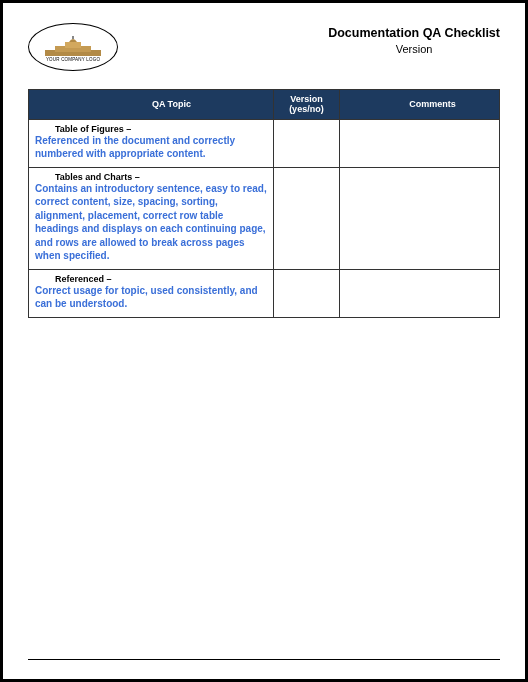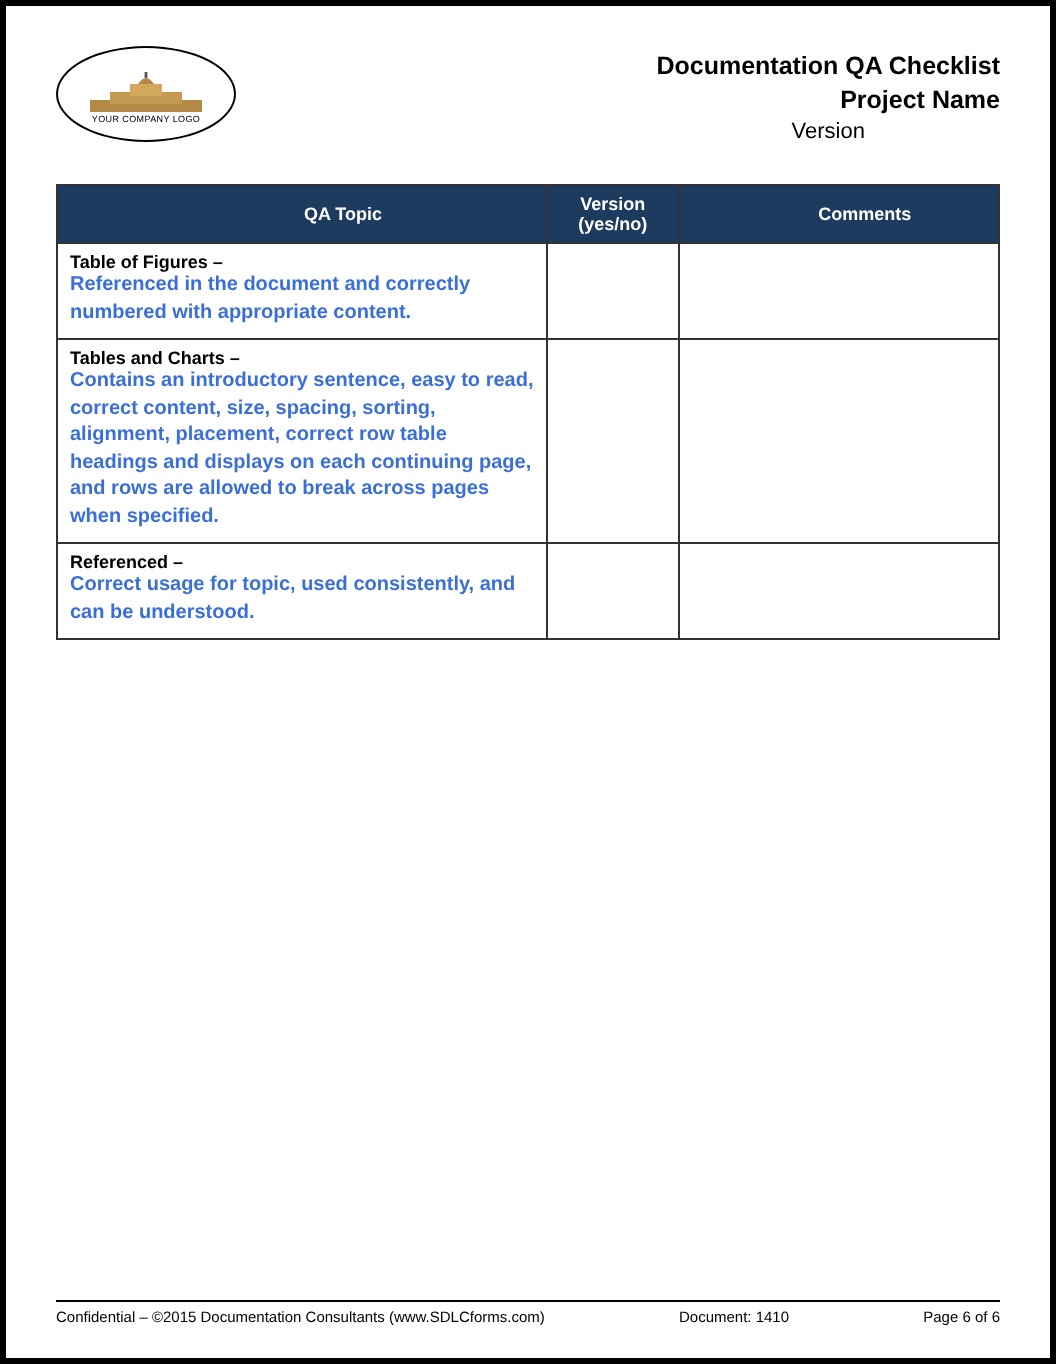--- a/index.html
+++ b/index.html
@@ -85,20 +85,21 @@
     .qa-table th.col-comments { width: 34%; padding-left: 30px; }
     .qa-table td {
       border: 1px solid #333;
       padding: 4px 6px 6px 6px;
       vertical-align: top;
     }
     .topic-title {
       font-weight: bold;
       color: #000;
       font-size: 9px;
+      margin-left: 20px;
     }
     .topic-desc {
       color: #3a6fd8;
       font-weight: bold;
       font-size: 10px;
       line-height: 1.35;
     }
     .footer {
       position: absolute;
       left: 25px;
@@ -129,21 +130,20 @@
           <rect x="10" y="10" width="36" height="6" fill="#c49a52"></rect>
           <rect x="20" y="6" width="16" height="6" fill="#d2a85e"></rect>
           <path d="M24 6 Q28 0 32 6 Z" fill="#b28a46"></path>
           <rect x="27.3" y="0" width="1.4" height="3" fill="#555"></rect>
         </svg>
       </div>
       <div class="logo-caption">YOUR COMPANY LOGO</div>
     </div>
     <div class="title-block">
       <div class="title-line">Documentation QA Checklist</div>
-      <div class="title-line">Project Name</div>
       <div class="title-version">Version</div>
     </div>
   </div>
 
   <table class="qa-table">
     <thead>
       <tr>
         <th class="col-topic">QA Topic</th>
         <th class="col-verified">Version (yes/no)</th>
         <th class="col-comments">Comments</th>
@@ -172,20 +172,15 @@
           <div class="topic-desc">Correct usage for topic, used consistently, and can be understood.</div>
         </td>
         <td></td>
         <td></td>
       </tr>
     </tbody>
   </table>
 
   <div class="footer">
     <div class="footer-line"></div>
-    <div class="footer-row">
-      <span>Confidential – ©2015 Documentation Consultants (www.SDLCforms.com)</span>
-      <span>Document: 1410</span>
-      <span>Page 6 of 6</span>
-    </div>
   </div>
 
 </div>
 
 </body></html>

